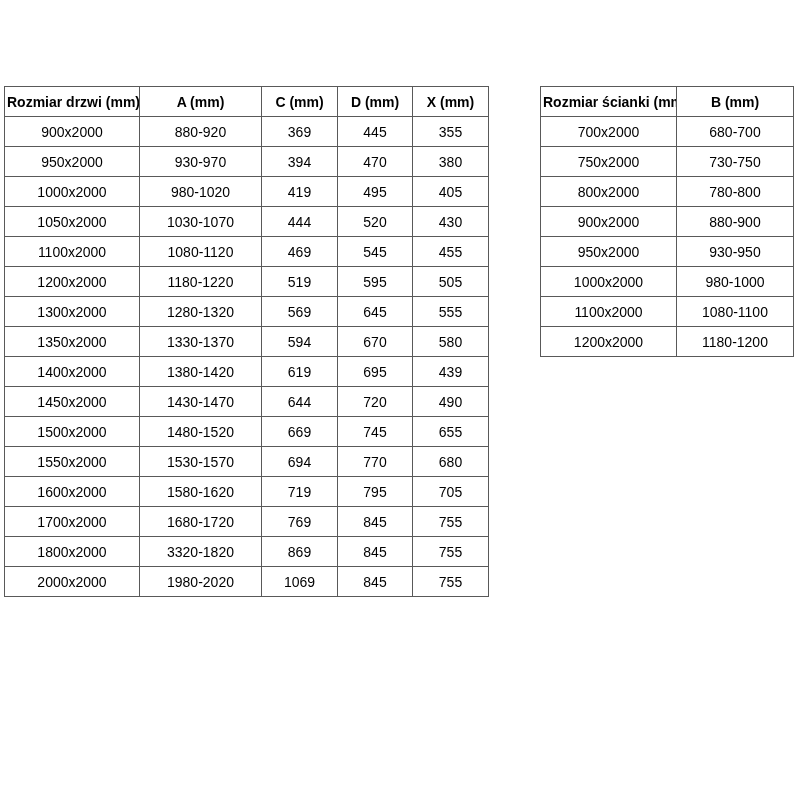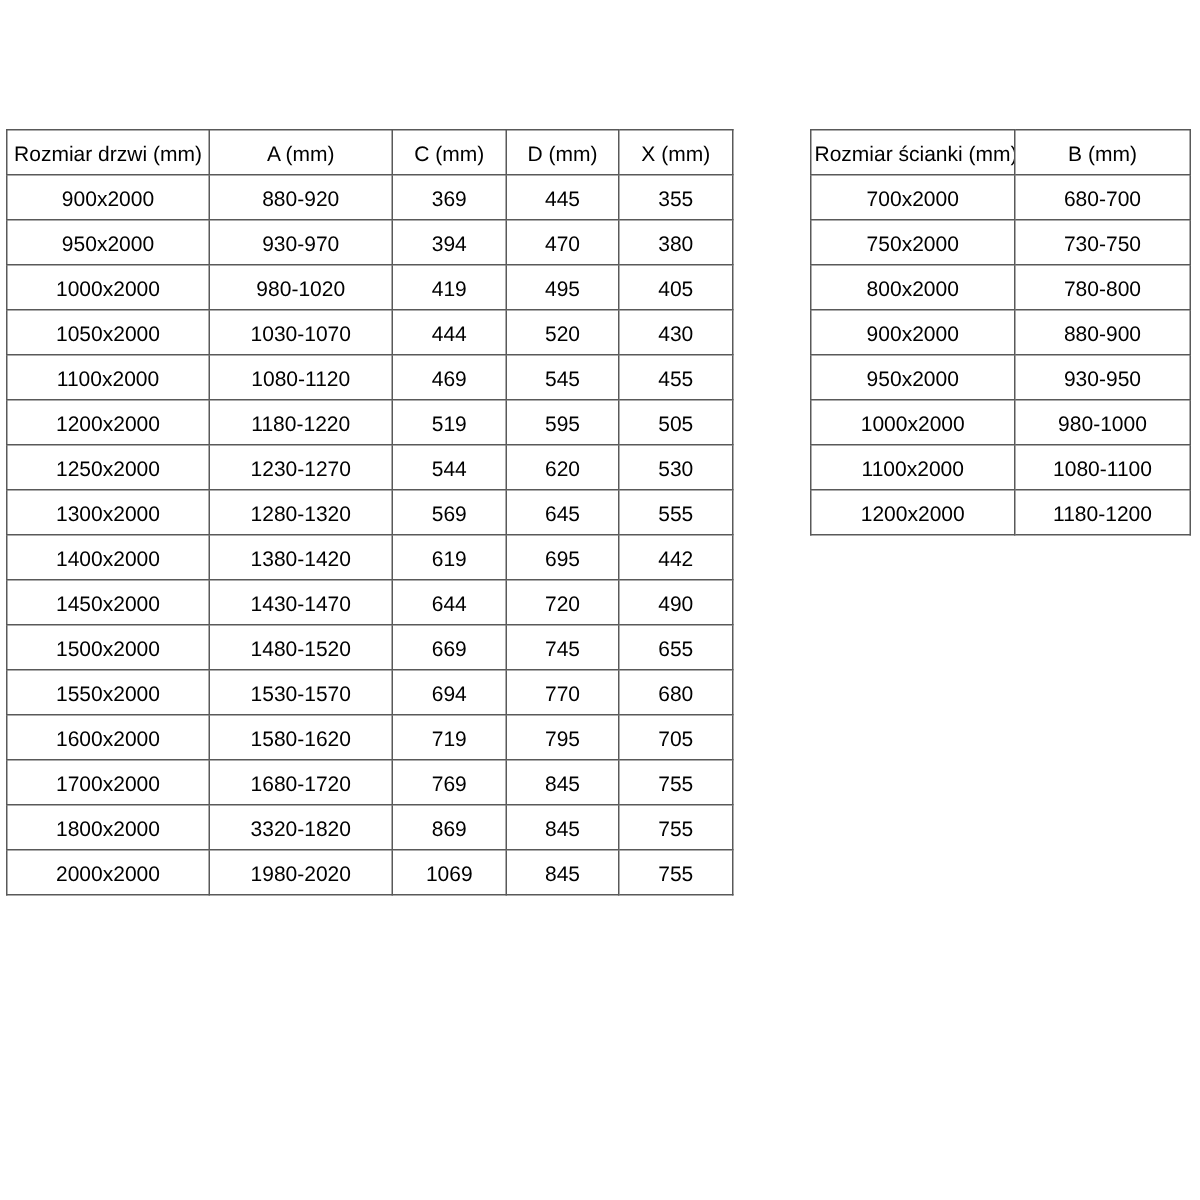--- a/index.html
+++ b/index.html
@@ -27,21 +27,21 @@
     text-align: center;
     vertical-align: middle;
     height: 30px;
     font-size: 14px;
     color: #000000;
     padding: 0 2px;
     overflow: hidden;
     white-space: nowrap;
   }
   table.spec th {
-    font-weight: normal;
+    font-weight: bold;
   }
   table.spec td {
     font-weight: normal;
   }
   #door-table {
     left: 4px;
     top: 86px;
     width: 484px;
   }
   #door-table col:nth-child(1) { width: 135px; }
@@ -115,39 +115,39 @@
           <td>455</td>
         </tr>
         <tr>
           <td>1200x2000</td>
           <td>1180-1220</td>
           <td>519</td>
           <td>595</td>
           <td>505</td>
         </tr>
         <tr>
-          <td>1250x2000</td>
-          <td>1230-1270</td>
-          <td>544</td>
-          <td>620</td>
-          <td>530</td>
-        </tr>
-        <tr>
           <td>1300x2000</td>
           <td>1280-1320</td>
           <td>569</td>
           <td>645</td>
           <td>555</td>
         </tr>
         <tr>
+          <td>1350x2000</td>
+          <td>1330-1370</td>
+          <td>594</td>
+          <td>670</td>
+          <td>580</td>
+        </tr>
+        <tr>
           <td>1400x2000</td>
           <td>1380-1420</td>
           <td>619</td>
           <td>695</td>
-          <td>442</td>
+          <td>439</td>
         </tr>
         <tr>
           <td>1450x2000</td>
           <td>1430-1470</td>
           <td>644</td>
           <td>720</td>
           <td>490</td>
         </tr>
         <tr>
           <td>1500x2000</td>

